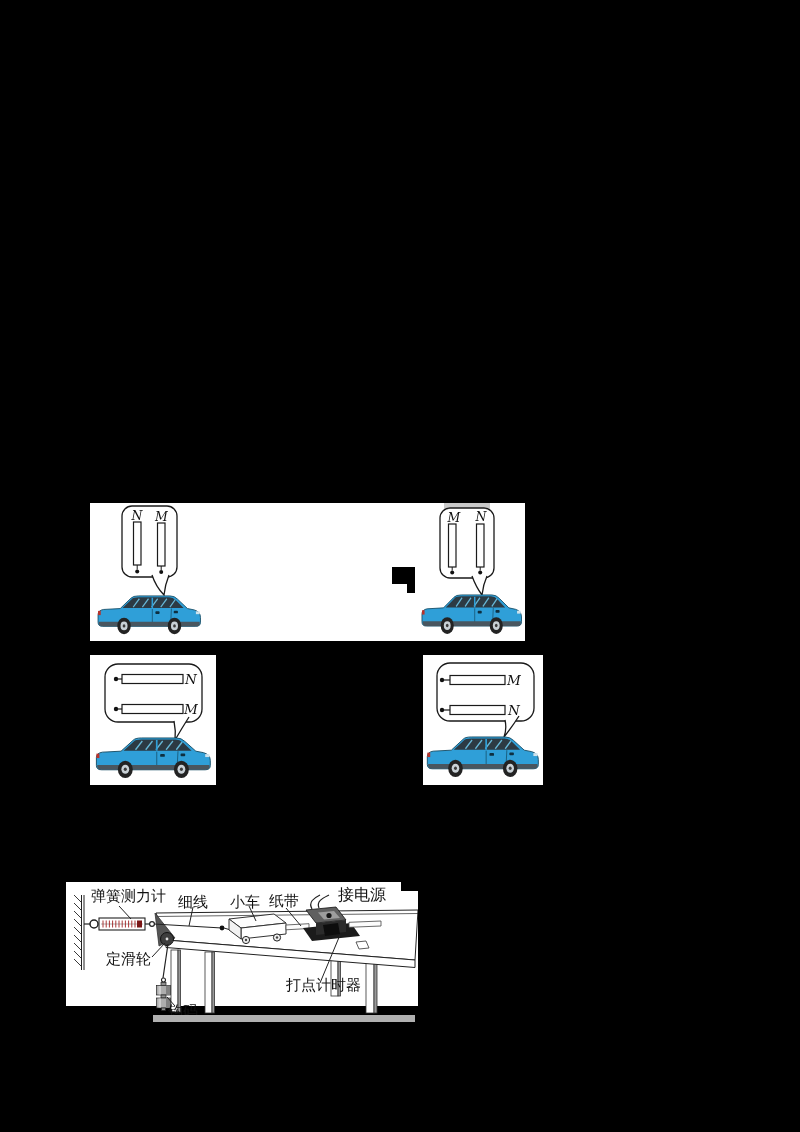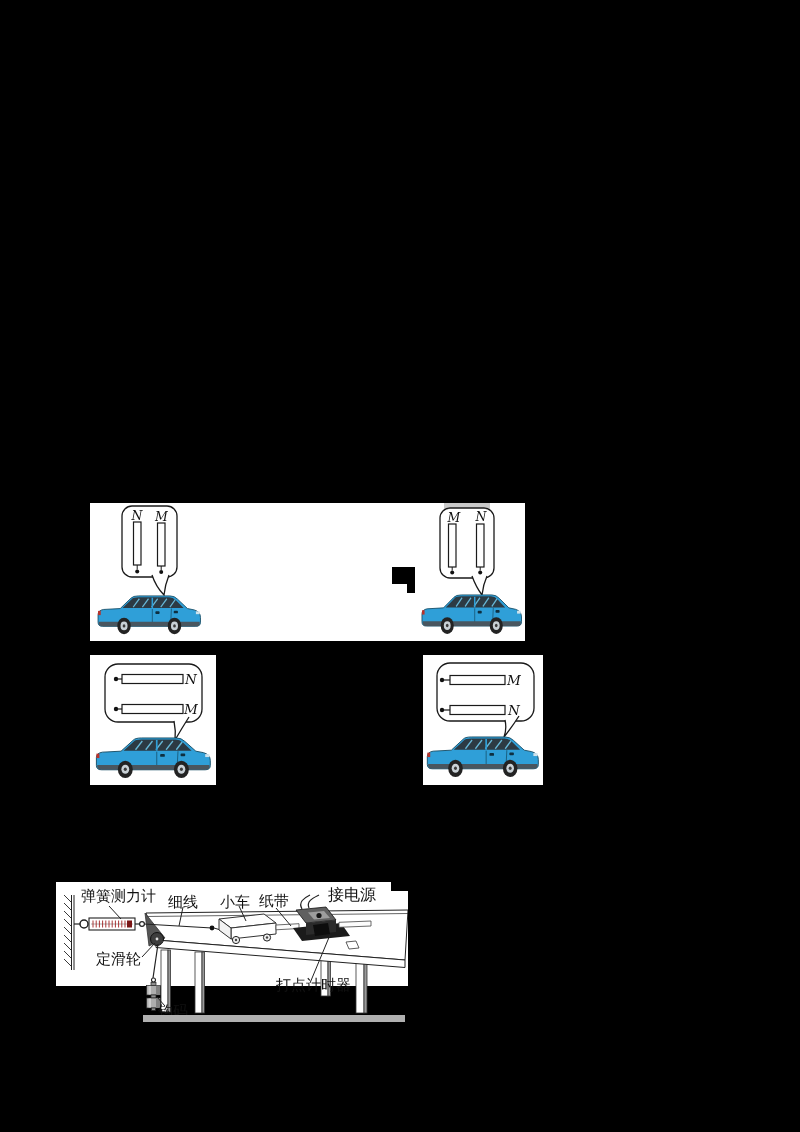--- a/index.html
+++ b/index.html
@@ -126,21 +126,21 @@
       <g>
         <circle cx="19" cy="55" r="2.2" fill="#111"></circle>
         <line x1="21" y1="55" x2="27" y2="55" stroke="#1a1a1a" stroke-width="1.2"></line>
         <rect x="27" y="50.5" width="55" height="9" fill="#fff" stroke="#1a1a1a" stroke-width="1.2"></rect>
         <text class="lbl" x="91" y="59.5" font-size="13.5" text-anchor="middle">N</text>
       </g>
       <use href="#car" x="1" y="80" width="116" height="47"></use>
     </svg>
   </div>
 
-  <div class="panel" style="left:56px;top:882px;width:352px;height:104px">
+  <div class="panel" style="left:66px;top:882px;width:352px;height:124px">
     <svg width="352" height="140" viewBox="0 0 352 140">
 
       <g stroke="#222" stroke-width="1">
         <line x1="15.5" y1="13" x2="15.5" y2="88"></line>
           <line x1="18" y1="13" x2="18" y2="88"></line>
         <g stroke-width="0.9">
           <line x1="15" y1="20" x2="8" y2="13"></line>
             <line x1="15" y1="28" x2="8" y2="21"></line>
           <line x1="15" y1="36" x2="8" y2="29"></line>
             <line x1="15" y1="44" x2="8" y2="37"></line>

